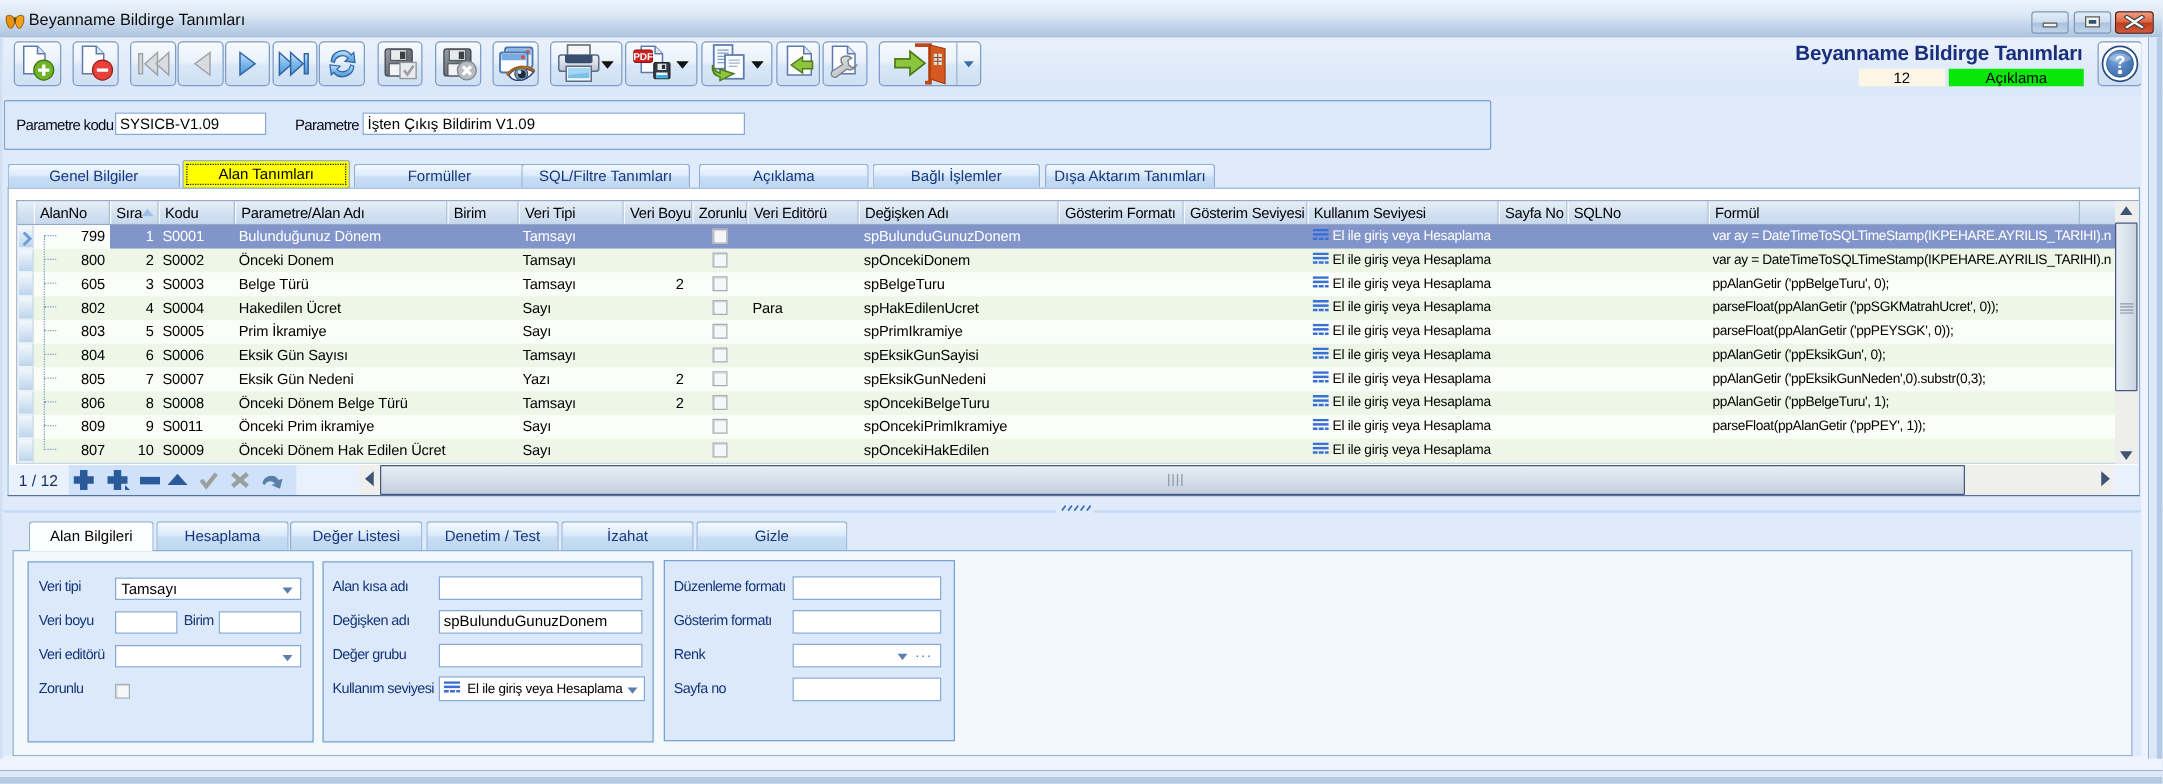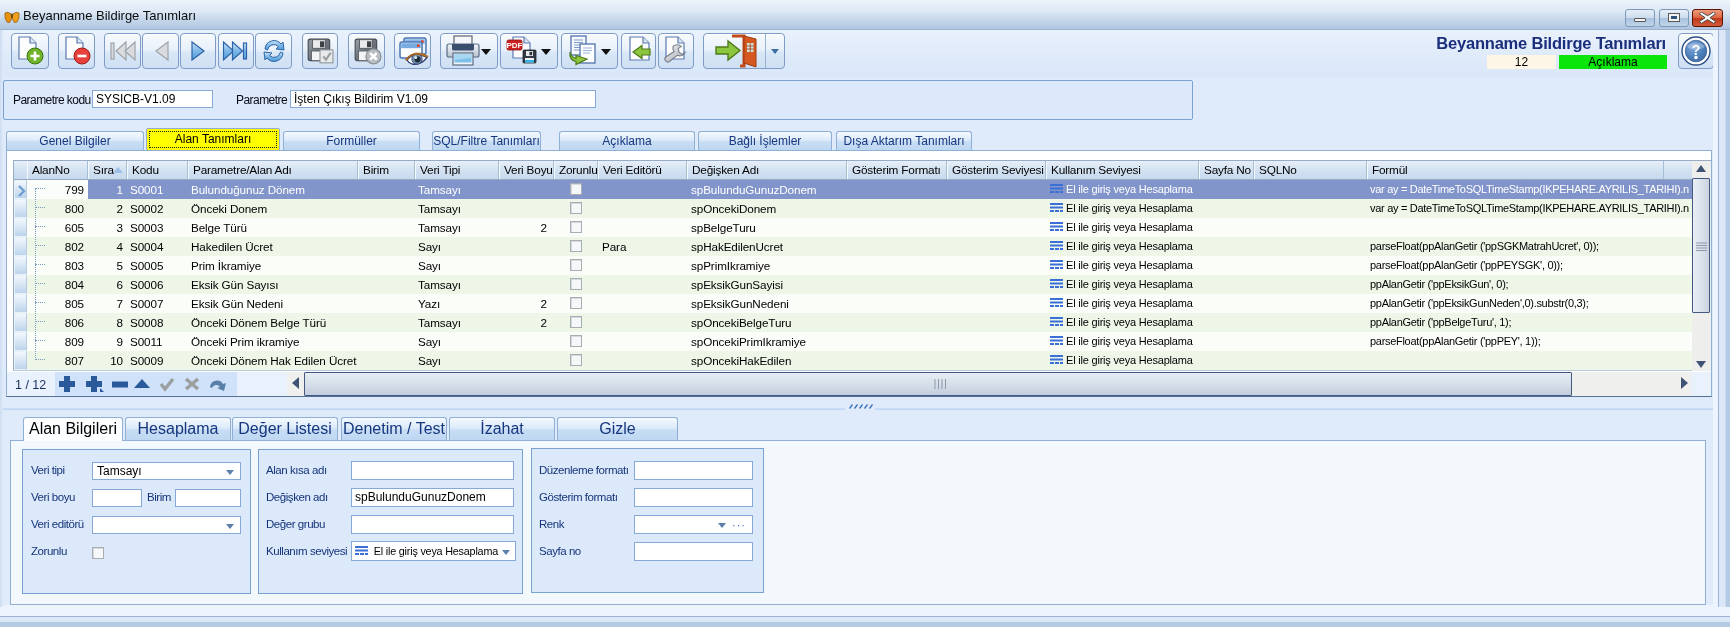--- a/index.html
+++ b/index.html
@@ -54,21 +54,21 @@
   background:linear-gradient(180deg,#f2f7fc 0%, #d8e6f4 50%, #bcd4ec 100%); border:1px solid #e8f0f8; border-right:1px solid #b9cbe0; }
 .chk { position:absolute; top:3px; width:12px; height:12px; background:#f6f7f8; border:1px solid #a8adb3; box-shadow:inset 1px 1px 0 #d7dadd; }
 .usic { display:inline-block; width:13px; height:10px; margin-right:3px; vertical-align:-1px; }
 
 
 #gbar { left:7px; top:372px; width:1704px; height:24px; background:#e9f1fc; }
 
 
 .ltab { position:absolute; top:417px; height:23px; border:1px solid #8fafd4; border-bottom:none;
   border-radius:3px 3px 0 0; background:linear-gradient(#f4f9fe 0%, #dcebfa 45%, #c8ddf4 55%, #bed7f2 100%);
-  color:#16367e; text-align:center; font-size:16px; line-height:22px; }
+  color:#16367e; text-align:center; font-size:12px; line-height:22px; }
 .ltab.sel { background:#fdfeff; color:#000; height:24px; z-index:3; }
 
 
 #lowpanel { left:10px; top:440px; width:1696px; height:165px; background:#f3f8fd; border:1px solid #8fafd4; }
 .gbox { position:absolute; background:#dce9fa; border:1px solid #7aa2d0; }
 .flabel { position:absolute; color:#15357a; font-size:11.5px; letter-spacing:-0.45px; white-space:nowrap; }
 .finput { position:absolute; background:#fff; border:1px solid #86a9d7; }
 .fsel { position:absolute; background:#fff; border:1px solid #86a9d7; }
 .darr { position:absolute; width:0; height:0; border-left:4px solid transparent; border-right:4px solid transparent; border-top:5px solid #5c7fae; }
 
@@ -310,21 +310,21 @@
 
 <div class="abs" id="parampanel"></div>
 <div class="plabel" style="left:13px;top:93px">Parametre kodu</div>
 <input class="pinput" style="left: 92px; top: 90px; width: 121px; height: 18px;" value="SYSICB-V1.09" readonly="">
 <div class="plabel" style="left:236px;top:93px">Parametre adı</div>
 <input class="pinput" style="left: 290px; top: 90px; width: 306px; height: 18px;" value="İşten Çıkış Bildirim V1.09" readonly="">
 
 <div class="tab" style="left:6px;width:138px">Genel Bilgiler</div>
 <div class="tab sel" style="left:146px;width:134px">Alan Tanımları<i></i></div>
 <div class="tab" style="left:283px;width:137px">Formüller</div>
-<div class="tab" style="left:432px;width:109px">SQL/Filtre Tanımları</div>
+<div class="tab" style="left:417px;width:135px">SQL/Filtre Tanımları</div>
 <div class="tab" style="left:559px;width:136px">Açıklama</div>
 <div class="tab" style="left:698px;width:134px">Bağlı İşlemler</div>
 <div class="tab" style="left:836px;width:136px">Dışa Aktarım Tanımları</div>
 
 <div class="abs" id="gridpanel"></div>
 <div class="abs" id="grid">
 <div id="ghead">
 <div class="hc" style="left:13px;width:61px">AlanNo</div>
 <div class="hc" style="left:74px;width:39px">Sıra<span style="position:absolute;left:24px;top:6px;width:0;height:0;border-left:5px solid transparent;border-right:5px solid transparent;border-bottom:6px solid #9cc0e8"></span></div>
 <div class="hc" style="left:113px;width:61px">Kodu</div>
@@ -410,20 +410,21 @@
 <div class="cell r" style="left:485px;width:48px;color:#000">2</div>
 <div class="chk" style="left:556px"></div>
 <div class="cell" style="left:677px;width:156px;color:#000">spBelgeTuru</div>
 <div class="cell" style="left:1036px;width:152px;color:#000;font-size:11px;letter-spacing:-0.2px"><svg class="usic" viewBox="0 0 13 10">
           <rect x="0" y="0" width="13" height="2" fill="#3a6fd8"></rect>
           <rect x="0" y="3.5" width="13" height="2" fill="#3a6fd8"></rect>
           <rect x="0" y="7" width="4" height="2" fill="#3a6fd8"></rect>
           <rect x="5" y="7" width="4" height="2" fill="#3a6fd8"></rect>
           <rect x="10" y="7" width="3" height="2" fill="#3a6fd8"></rect>
         </svg>El ile giriş veya Hesaplama</div>
+<div class="cell" style="left:1356px;width:322px;color:#000;font-size:11px;letter-spacing:-0.3px">ppAlanGetir ('ppBelgeTuru', 0);</div>
 </div>
 <div class="row" style="top:76px">
 <div class="indcol"></div>
 <div class="cell" style="left:13px;width:1665px;background:#edf6e7"></div>
 <div class="cell r" style="left:13px;width:57px;color:#000">802</div>
 <div class="cell r" style="left:74px;width:35px;color:#000">4</div>
 <div class="cell" style="left:116px;width:58px;color:#000">S0004</div>
 <div class="cell" style="left:177px;width:167px;color:#000">Hakedilen Ücret</div>
 <div class="cell" style="left:404px;width:81px;color:#000">Sayı</div>
 <div class="chk" style="left:556px"></div>

